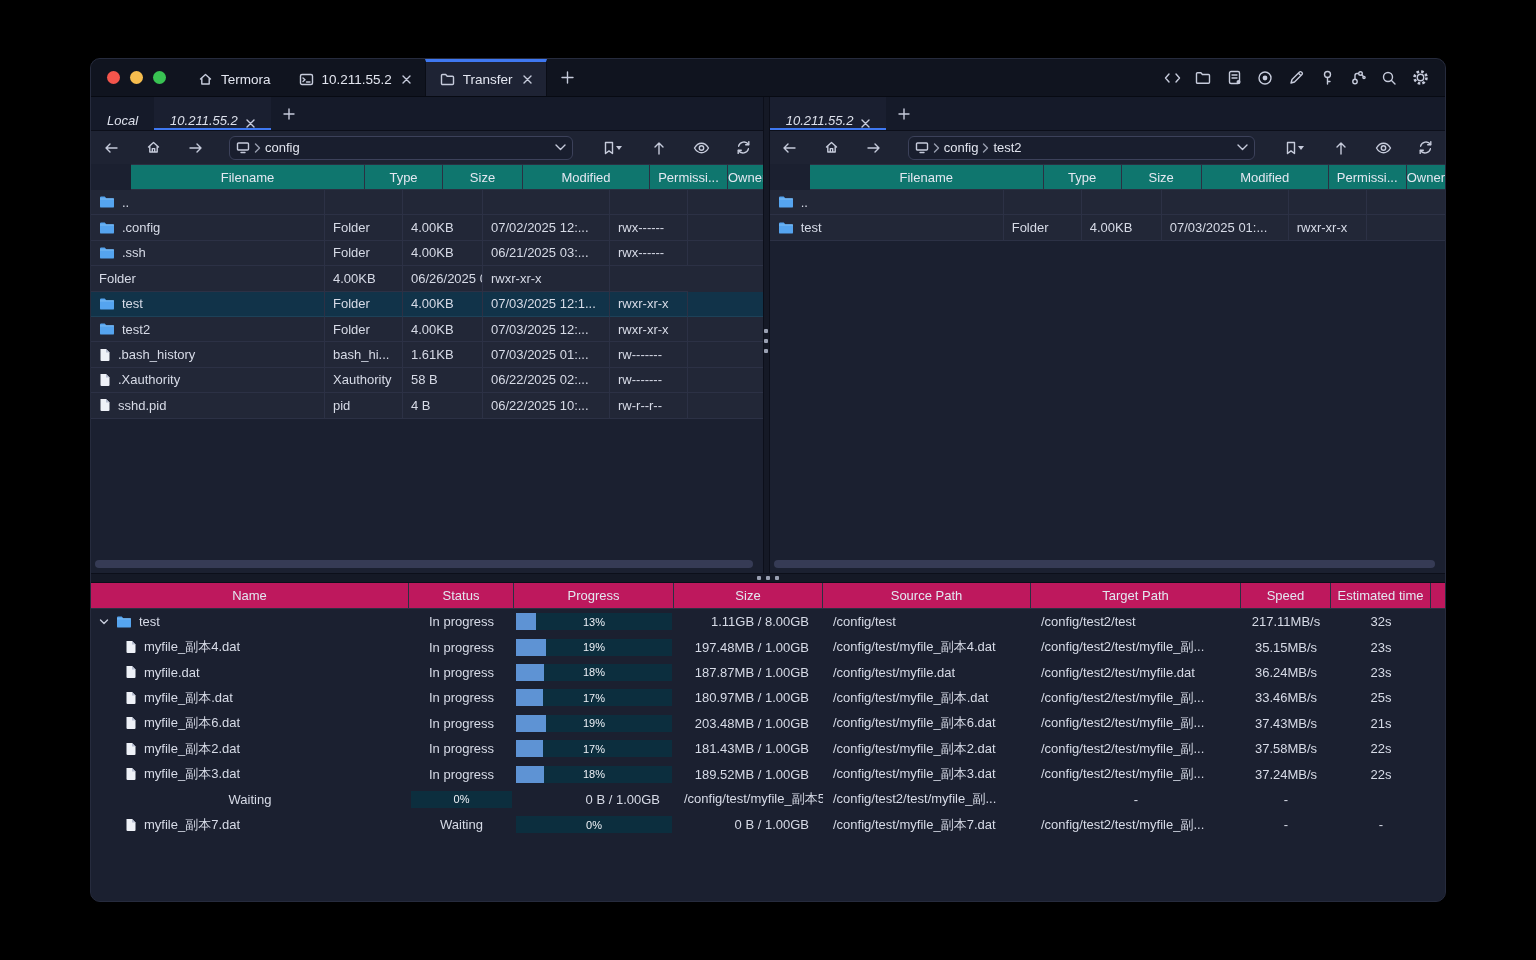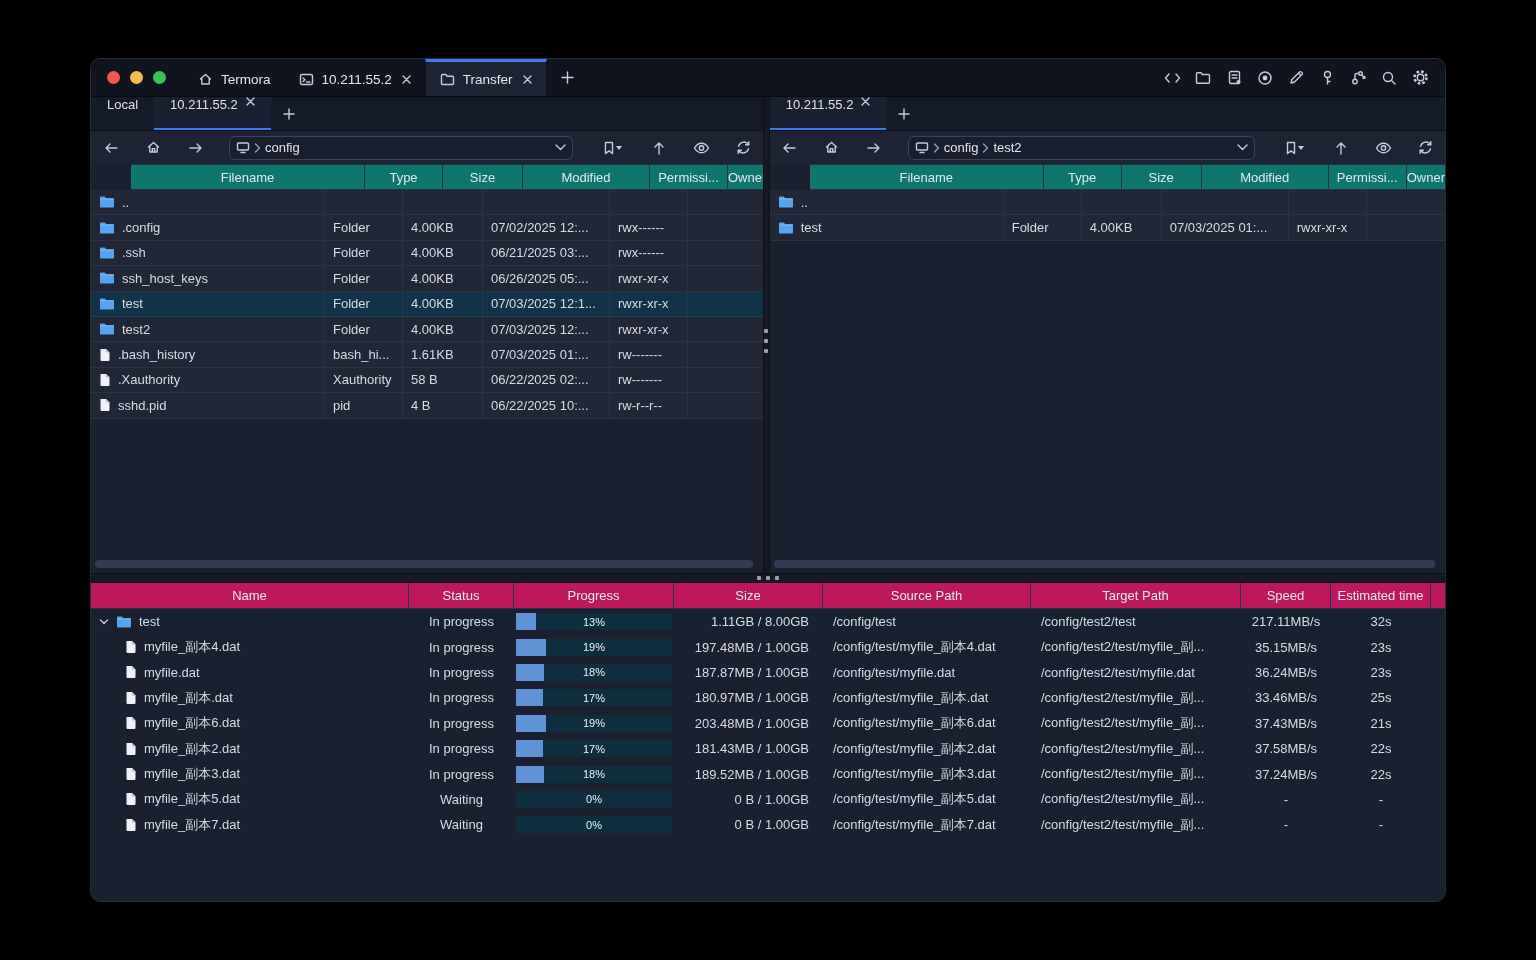--- a/index.html
+++ b/index.html
@@ -35,22 +35,22 @@
   .panel.right { flex:1; }
   .v-divider { width:8px; background:#151926; border-left:1px solid #0c0f1a;
     border-right:1px solid #0c0f1a; position:relative; }
   .v-grip { position:absolute; left:50%; top:232px; transform:translateX(-50%);
     display:flex; flex-direction:column; gap:6px; }
   .v-grip i { width:4px; height:4px; background:#9aa0b2; border-radius:1px; display:block; }
 
   
   .ptabs { height:34px; background:#151a29; display:flex; align-items:stretch;
     border-bottom:1px solid #0c0f1a; flex:none; }
-  .ptab { display:flex; align-items:flex-start; gap:8px; padding:0 16px; color:#dde1ec;
-    border-bottom:2px solid transparent; }
+  .ptab { display:flex; align-items:flex-end; gap:8px; padding:0 16px; color:#dde1ec;
+    border-bottom:2px solid transparent;font-style:italic; }
   .ptab.active { border-bottom:2px solid #3f78f1; background:#1a1f30; }
   .ptab-add { display:flex; align-items:center; padding:0 12px; }
 
   
   .ptools { height:33px; display:flex; align-items:center; padding:0 8px; gap:18px; flex:none; }
   .tool-btn { width:24px; height:24px; display:flex; align-items:center; justify-content:center;
     border-radius:4px; flex:none; }
   .path-field { flex:1; height:24px; margin:0 4px; background:#191e2e;
     border:1px solid #3c415a; border-radius:6px; display:flex; align-items:center;
     padding:0 6px; gap:4px; min-width:0; }
@@ -356,29 +356,20 @@
                   </span>
                   <span>.ssh</span>
                 </div>
                 <div>Folder</div>
                 <div>4.00KB</div>
                 <div>06/21/2025 03:...</div>
                 <div>rwx------</div>
                 <div></div>
               </div>
               <div class="frow">
-                <div>
-                  <span>
-                    <svg width="16" height="14" viewBox="0 0 16 14">
-                      <path d="M1 2.6 a1.2 1.2 0 0 1 1.2-1.2 h3.5 l1.6 1.8 h6.5 a1.2 1.2 0 0 1 1.2 1.2 v7 a1.2 1.2 0 0 1-1.2 1.2 H2.2 A1.2 1.2 0 0 1 1 11.4 Z" fill="#55a4ef"></path>
-                      <path d="M1 3.4 h14 v1 H1 Z" fill="#7cbcf4"></path>
-                    </svg>
-                  </span>
-                  <span>ssh_host_keys</span>
-                </div>
                 <div>Folder</div>
                 <div>4.00KB</div>
                 <div>06/26/2025 05:...</div>
                 <div>rwxr-xr-x</div>
                 <div></div>
               </div>
               <div class="frow selected">
                 <div>
                   <span>
                     <svg width="16" height="14" viewBox="0 0 16 14">
@@ -790,29 +781,20 @@
               </span>
             </div>
             <div class="t-size">189.52MB / 1.00GB</div>
             <div class="t-src">/config/test/myfile_副本3.dat</div>
             <div class="t-tgt">/config/test2/test/myfile_副...</div>
             <div class="t-speed">37.24MB/s</div>
             <div class="t-eta">22s</div>
             <div></div>
           </div>
           <div class="trow">
-            <div class="t-name lvl1">
-              <span>
-                <svg width="12" height="14" viewBox="0 0 12 14">
-                  <path d="M1.5 1 h5.5 l3.5 3.5 V12 a1 1 0 0 1-1 1 H2.5 a1 1 0 0 1-1-1 Z" fill="#eef1f7"></path>
-                  <path d="M7 1 l3.5 3.5 H7 Z" fill="#b9c0d2"></path>
-                </svg>
-              </span>
-              <span>myfile_副本5.dat</span>
-            </div>
             <div class="t-status">Waiting</div>
             <div>
               <span class="pbar">
                 <span class="fill" style="width: 0%;"></span>
                 <span class="pct">0%</span>
               </span>
             </div>
             <div class="t-size">0 B / 1.00GB</div>
             <div class="t-src">/config/test/myfile_副本5.dat</div>
             <div class="t-tgt">/config/test2/test/myfile_副...</div>

